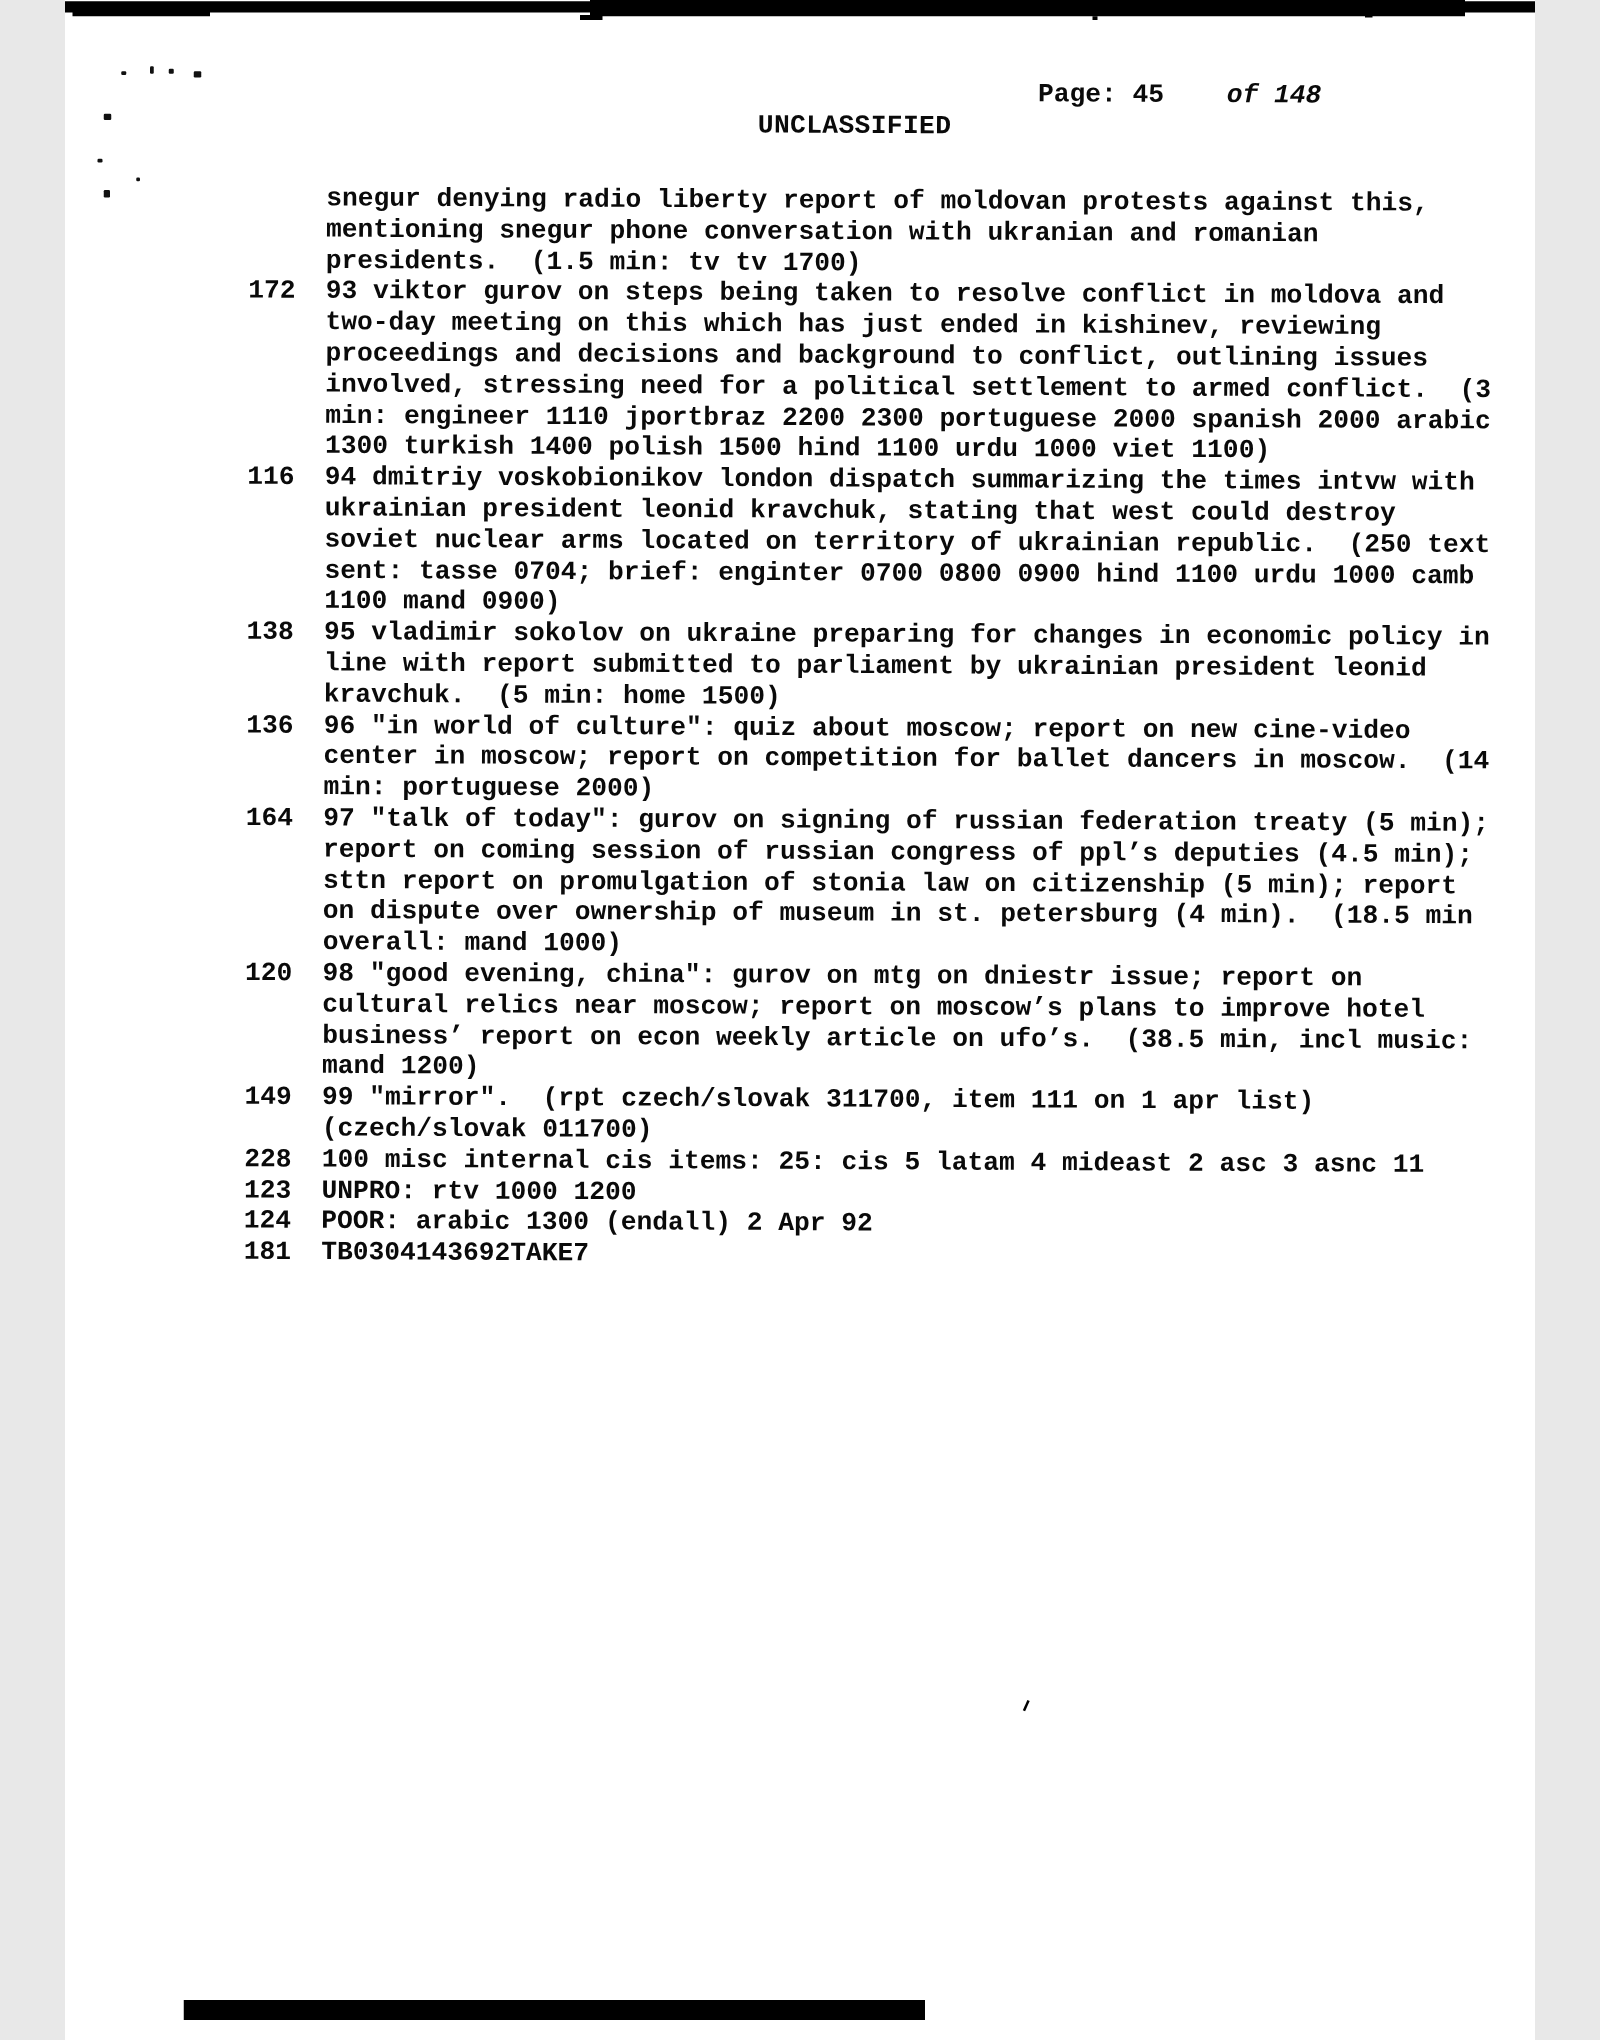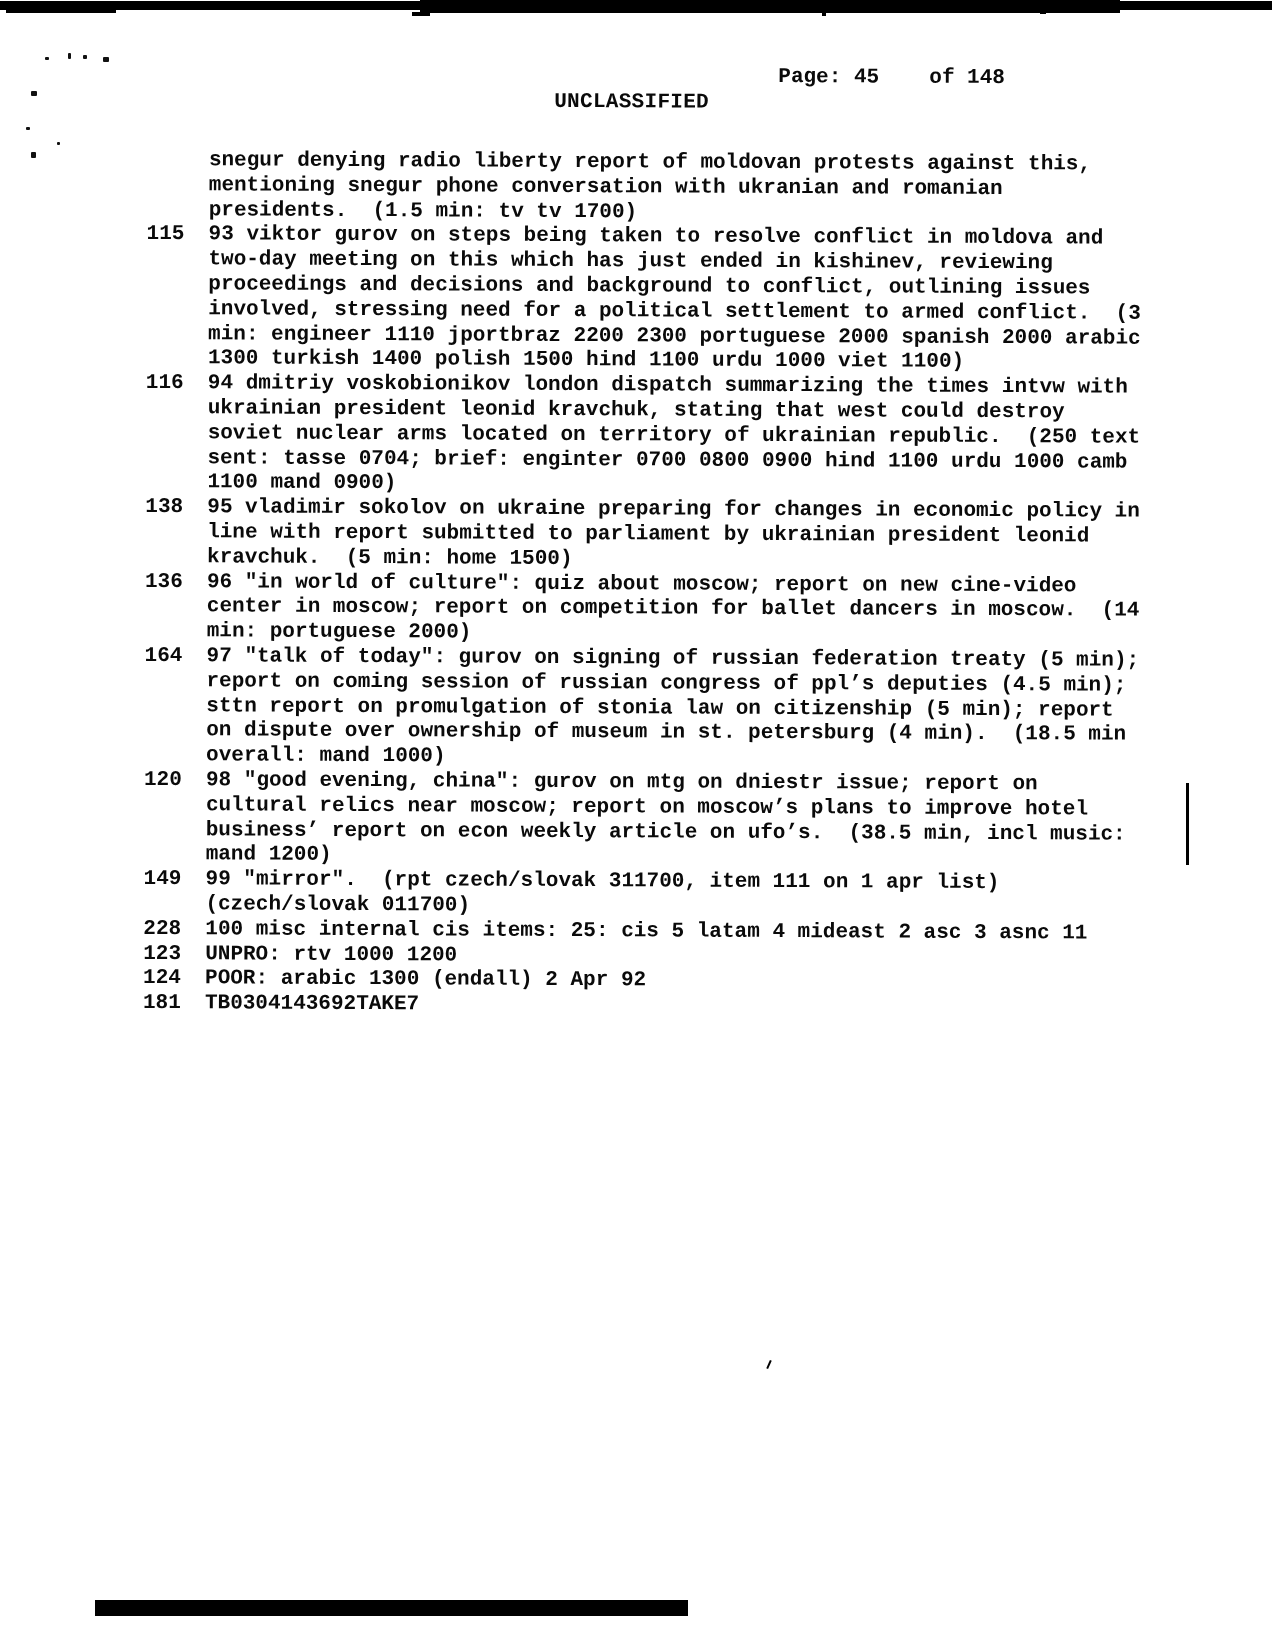--- a/index.html
+++ b/index.html
@@ -1,38 +1,38 @@
 <!DOCTYPE html>
 <html><head>
 <meta charset="utf-8">
 <style>
   html,body{margin:0;padding:0;background:#e8e8e8;}
   .page{
     position:relative;
-    width:1280px;height:1632px;
+    width:1176px;height:1632px;
     margin:0 auto;
     background:#ffffff;
     overflow:hidden;
     font-family:"Liberation Mono","DejaVu Sans Mono",monospace;
     font-weight:700;
     color:#0a0a0a;
   }
   
   .text-layer{
     position:absolute;inset:0;
     transform:rotate(0.27deg);
     transform-origin:147px 148px;
   }
   .hdr{
     position:absolute;
     font-size:21px;line-height:22px;
     white-space:pre;
   }
   .hdr-page{left:778px;top:63px;}
-  .hdr-of{left:929px;top:63px;}
+  .hdr-of{left:929px;top:63px;font-style:italic;}
   .hdr-class{left:554px;top:89px;letter-spacing:0.3px;}
   .body-block{
     position:absolute;left:147px;top:148px;
     font-size:21px;line-height:24.8px;
     width:1030px;
   }
   .item{display:flex;align-items:flex-start;}
   .item .num{flex:0 0 62px;width:62px;white-space:pre;}
   .item .txt{white-space:pre;}
   
@@ -76,21 +76,21 @@
     <div class="hdr hdr-class">UNCLASSIFIED</div>
 
     <div class="body-block" id="doc-body">
         <div class="item">
           <span class="num"></span>
           <div class="txt">snegur denying radio liberty report of moldovan protests against this,
 mentioning snegur phone conversation with ukranian and romanian
 presidents.  (1.5 min: tv tv 1700)</div>
         </div>
         <div class="item">
-          <span class="num">115</span>
+          <span class="num">172</span>
           <div class="txt">93 viktor gurov on steps being taken to resolve conflict in moldova and
 two-day meeting on this which has just ended in kishinev, reviewing
 proceedings and decisions and background to conflict, outlining issues
 involved, stressing need for a political settlement to armed conflict.  (3
 min: engineer 1110 jportbraz 2200 2300 portuguese 2000 spanish 2000 arabic
 1300 turkish 1400 polish 1500 hind 1100 urdu 1000 viet 1100)</div>
         </div>
         <div class="item">
           <span class="num">116</span>
           <div class="txt">94 dmitriy voskobionikov london dispatch summarizing the times intvw with

